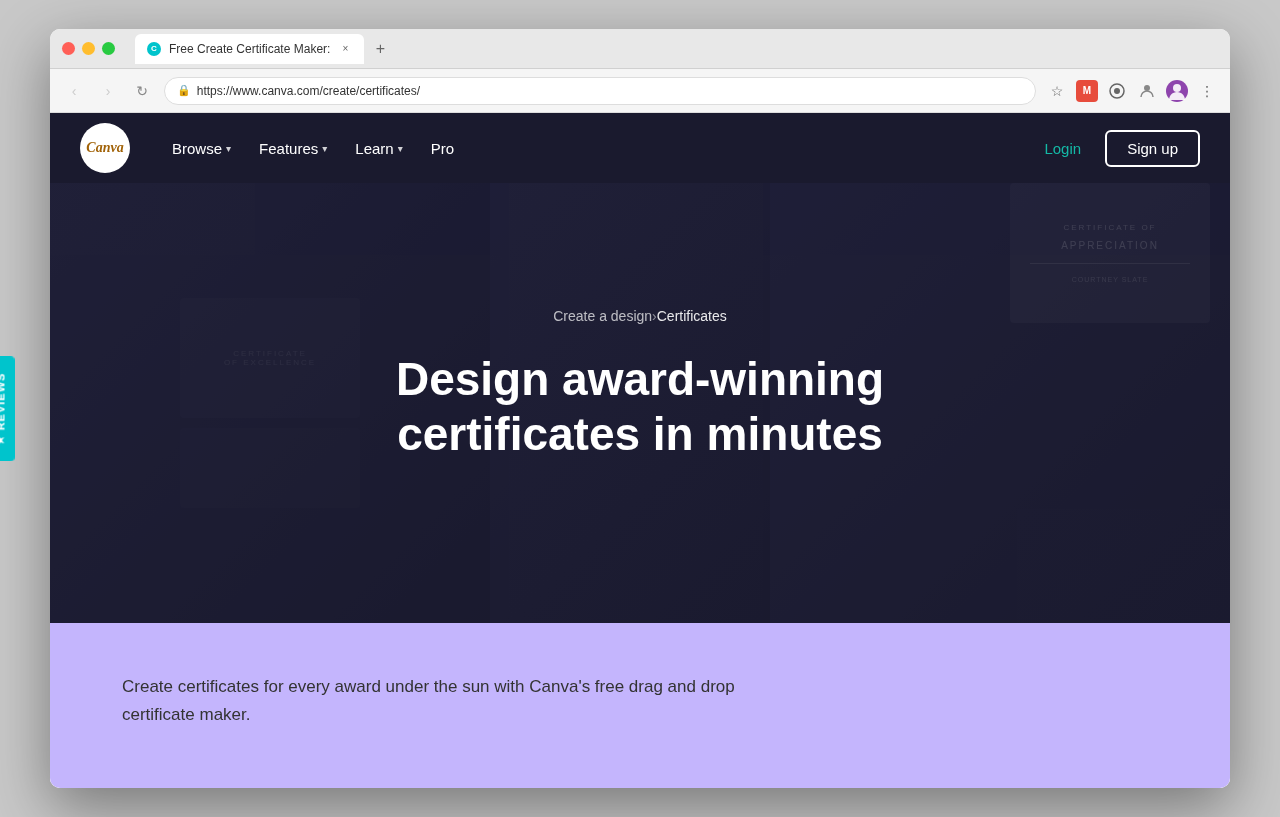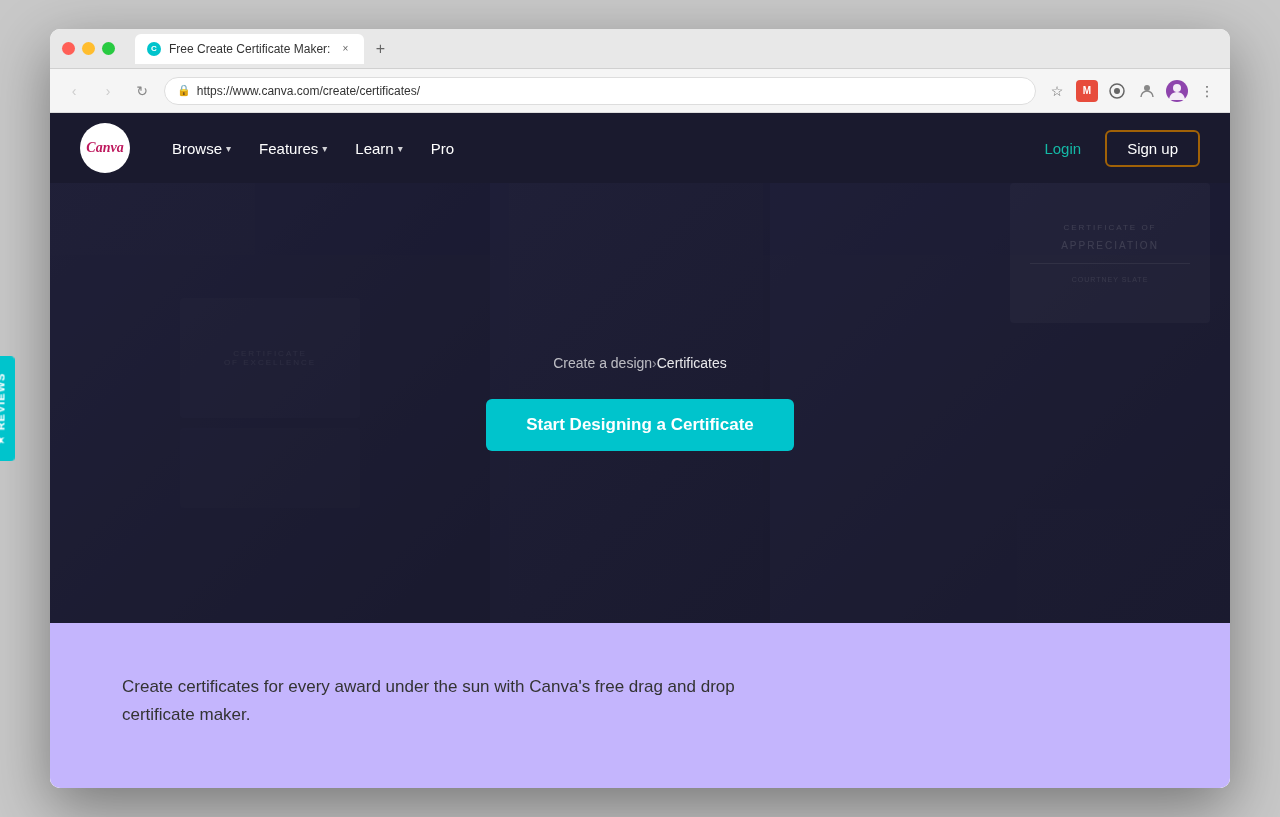--- a/index.html
+++ b/index.html
@@ -180,21 +180,21 @@
     .canva-logo {
       width: 50px;
       height: 50px;
       background: #fff;
       border-radius: 50%;
       display: flex;
       align-items: center;
       justify-content: center;
       font-weight: bold;
       font-size: 14px;
-      color: #be185d;
+      color: #a16207;
       margin-right: 30px;
       font-family: Georgia, serif;
       font-style: italic;
       flex-shrink: 0;
     }
     .nav-links {
       display: flex;
       align-items: center;
       gap: 4px;
       flex: 1;
@@ -222,21 +222,21 @@
       color: #14b8a6;
       font-size: 15px;
       cursor: pointer;
       padding: 8px 12px;
     }
     .signup-btn {
       color: #fff;
       font-size: 15px;
       cursor: pointer;
       padding: 8px 20px;
-      border: 2px solid #a16207;
+      border: 2px solid #ffffff;
       border-radius: 6px;
     }
 
     
     .hero {
       background: #1a1a2e;
       min-height: 440px;
       display: flex;
       flex-direction: column;
       align-items: center;
@@ -449,21 +449,21 @@
           </div>
         </div>
       </div>
 
       <div class="hero-content">
         <div class="breadcrumb">
           <span>Create a design</span>
           <span class="breadcrumb-sep">›</span>
           <span class="breadcrumb-current">Certificates</span>
         </div>
-        <button class="cta-button">Start Designing a Certificate</button>
+        <h1 class="hero-title">Design award-winning certificates in minutes</h1>
       </div>
     </div>
 
     <div class="below-hero">
       <p class="below-hero-text">Create certificates for every award under the sun with Canva's free drag and drop certificate maker.</p>
     </div>
 
   </div>
 </div>
 

